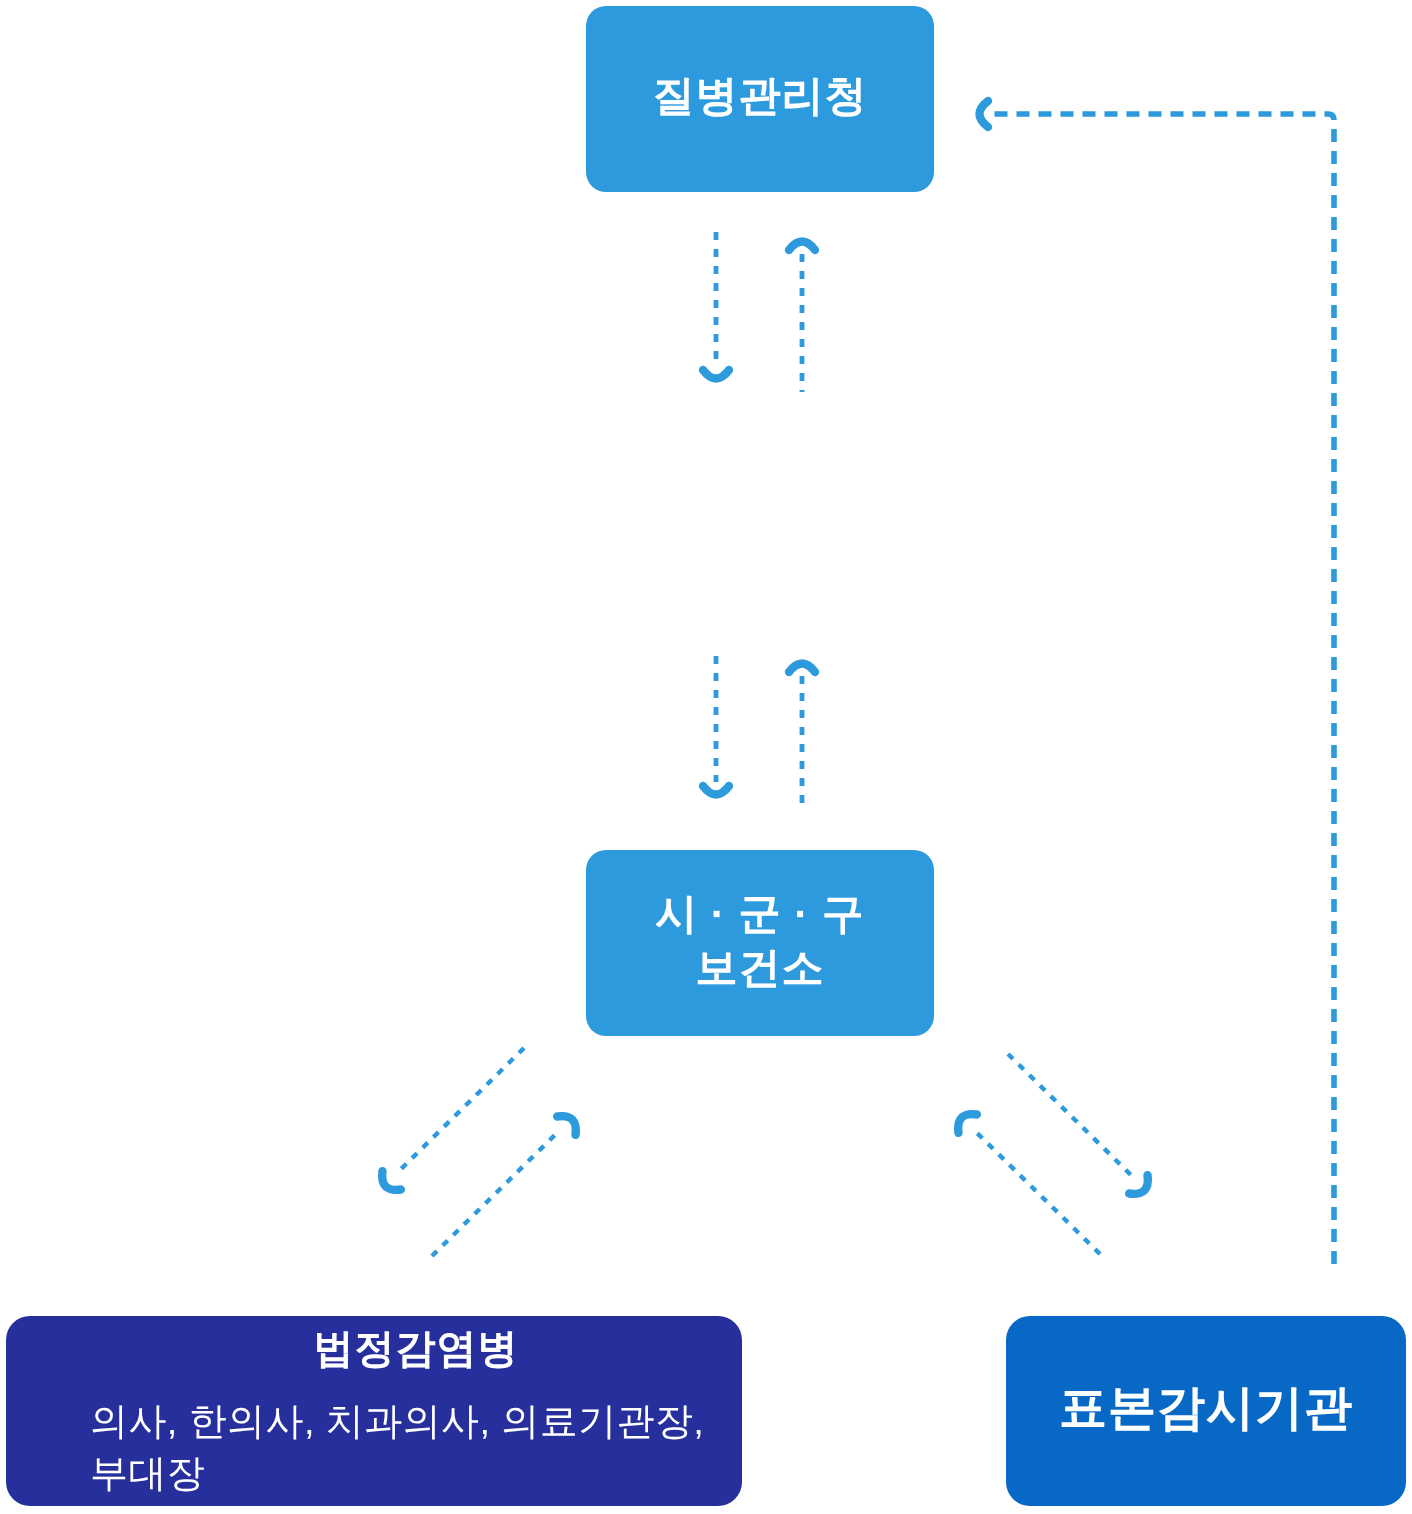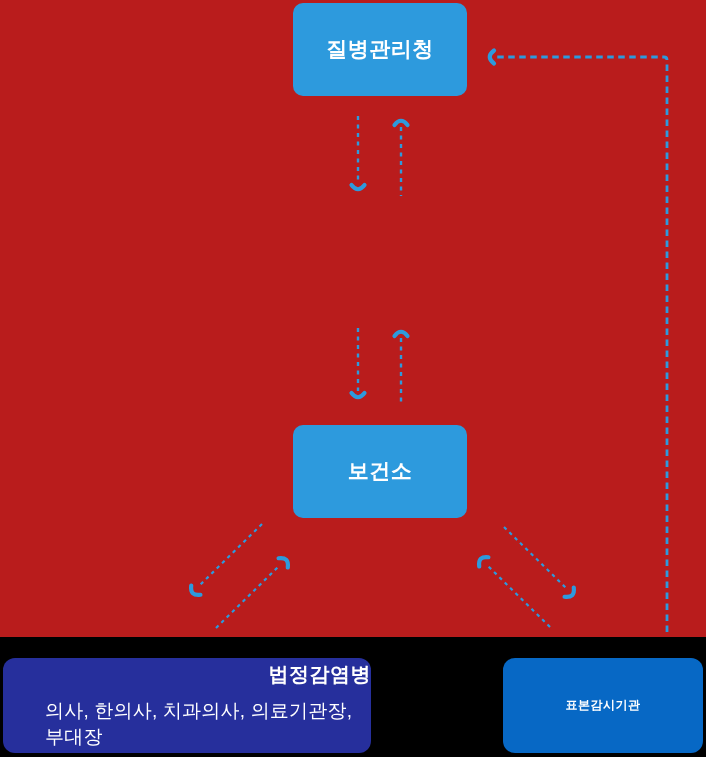--- a/index.html
+++ b/index.html
@@ -9,45 +9,45 @@
     --arrow-blue:#2D9ADD;
     --text-white:#FFFFFF;
   }
   *{box-sizing:border-box;margin:0;padding:0;}
   html,body{background:#000;}
   body{
     font-family:"Liberation Sans","DejaVu Sans",sans-serif;
     width:706px;height:757px;overflow:hidden;
   }
   .stage{
-    position:relative;width:706px;height:637px;background:#b91c1c;
+    position:relative;width:706px;height:757px;background:#ffffff;
   }
   .node{
     position:absolute;display:flex;flex-direction:column;
     align-items:center;justify-content:center;
     color:var(--text-white);text-align:center;
   }
   .node.sky{background:var(--node-blue);border-radius:10px;}
   .node-label{font-size:21px;font-weight:bold;line-height:1.28;letter-spacing:0.5px;}
   .node-kdca{left:293px;top:3px;width:174px;height:93px;}
   .node-sido{left:293px;top:211px;width:174px;height:94px;}
   .node-sigungu{left:293px;top:425px;width:174px;height:93px;}
   .node-legal{
     left:3px;top:658px;width:368px;height:95px;
     background:var(--node-navy);border-radius:12px;
-    align-items:flex-end;justify-content:center;
+    align-items:center;justify-content:center;
     padding-left:42px;text-align:left;
   }
   .legal-title{font-size:20px;font-weight:bold;letter-spacing:0.5px;}
   .legal-subtitle{font-size:19px;font-weight:normal;margin-top:10px;letter-spacing:0.2px;}
   .node-sentinel{
     left:503px;top:658px;width:200px;height:95px;
     background:var(--node-royal);border-radius:12px;
   }
-  .node-sentinel .node-label{font-size:12px;}
+  .node-sentinel .node-label{font-size:24px;}
   svg.arrows{position:absolute;left:0;top:0;width:706px;height:757px;pointer-events:none;}
   .dash-s{stroke:var(--arrow-blue);stroke-width:2.4;fill:none;stroke-dasharray:4 4.5;}
   .dash-d{stroke:var(--arrow-blue);stroke-width:2.2;fill:none;stroke-dasharray:3.5 4;}
   .dash-l{stroke:var(--arrow-blue);stroke-width:2.8;fill:none;stroke-dasharray:6.5 4.5;}
   .head{stroke:var(--arrow-blue);stroke-width:4.2;fill:none;stroke-linecap:round;}
 </style>
 </head>
 <body style="background: rgb(0, 0, 0);">
 
 <div class="stage">
@@ -99,20 +99,21 @@
       <path class="head" d="M-6.5 -4 Q0 4.5 6.5 -4" transform="translate(490,57) rotate(90)"></path>
     </g>
   </svg>
 
   <div class="node sky node-kdca">
     <div class="node-label">질병관리청</div>
   </div>
 
 
   <div class="node sky node-sigungu">
+    <div class="node-label">시 · 군 · 구</div>
     <div class="node-label">보건소</div>
   </div>
 
   <div class="node node-legal">
     <div class="legal-title">법정감염병</div>
     <div class="legal-subtitle">의사, 한의사, 치과의사, 의료기관장, 부대장</div>
   </div>
 
   <div class="node node-sentinel">
     <div class="node-label">표본감시기관</div>

